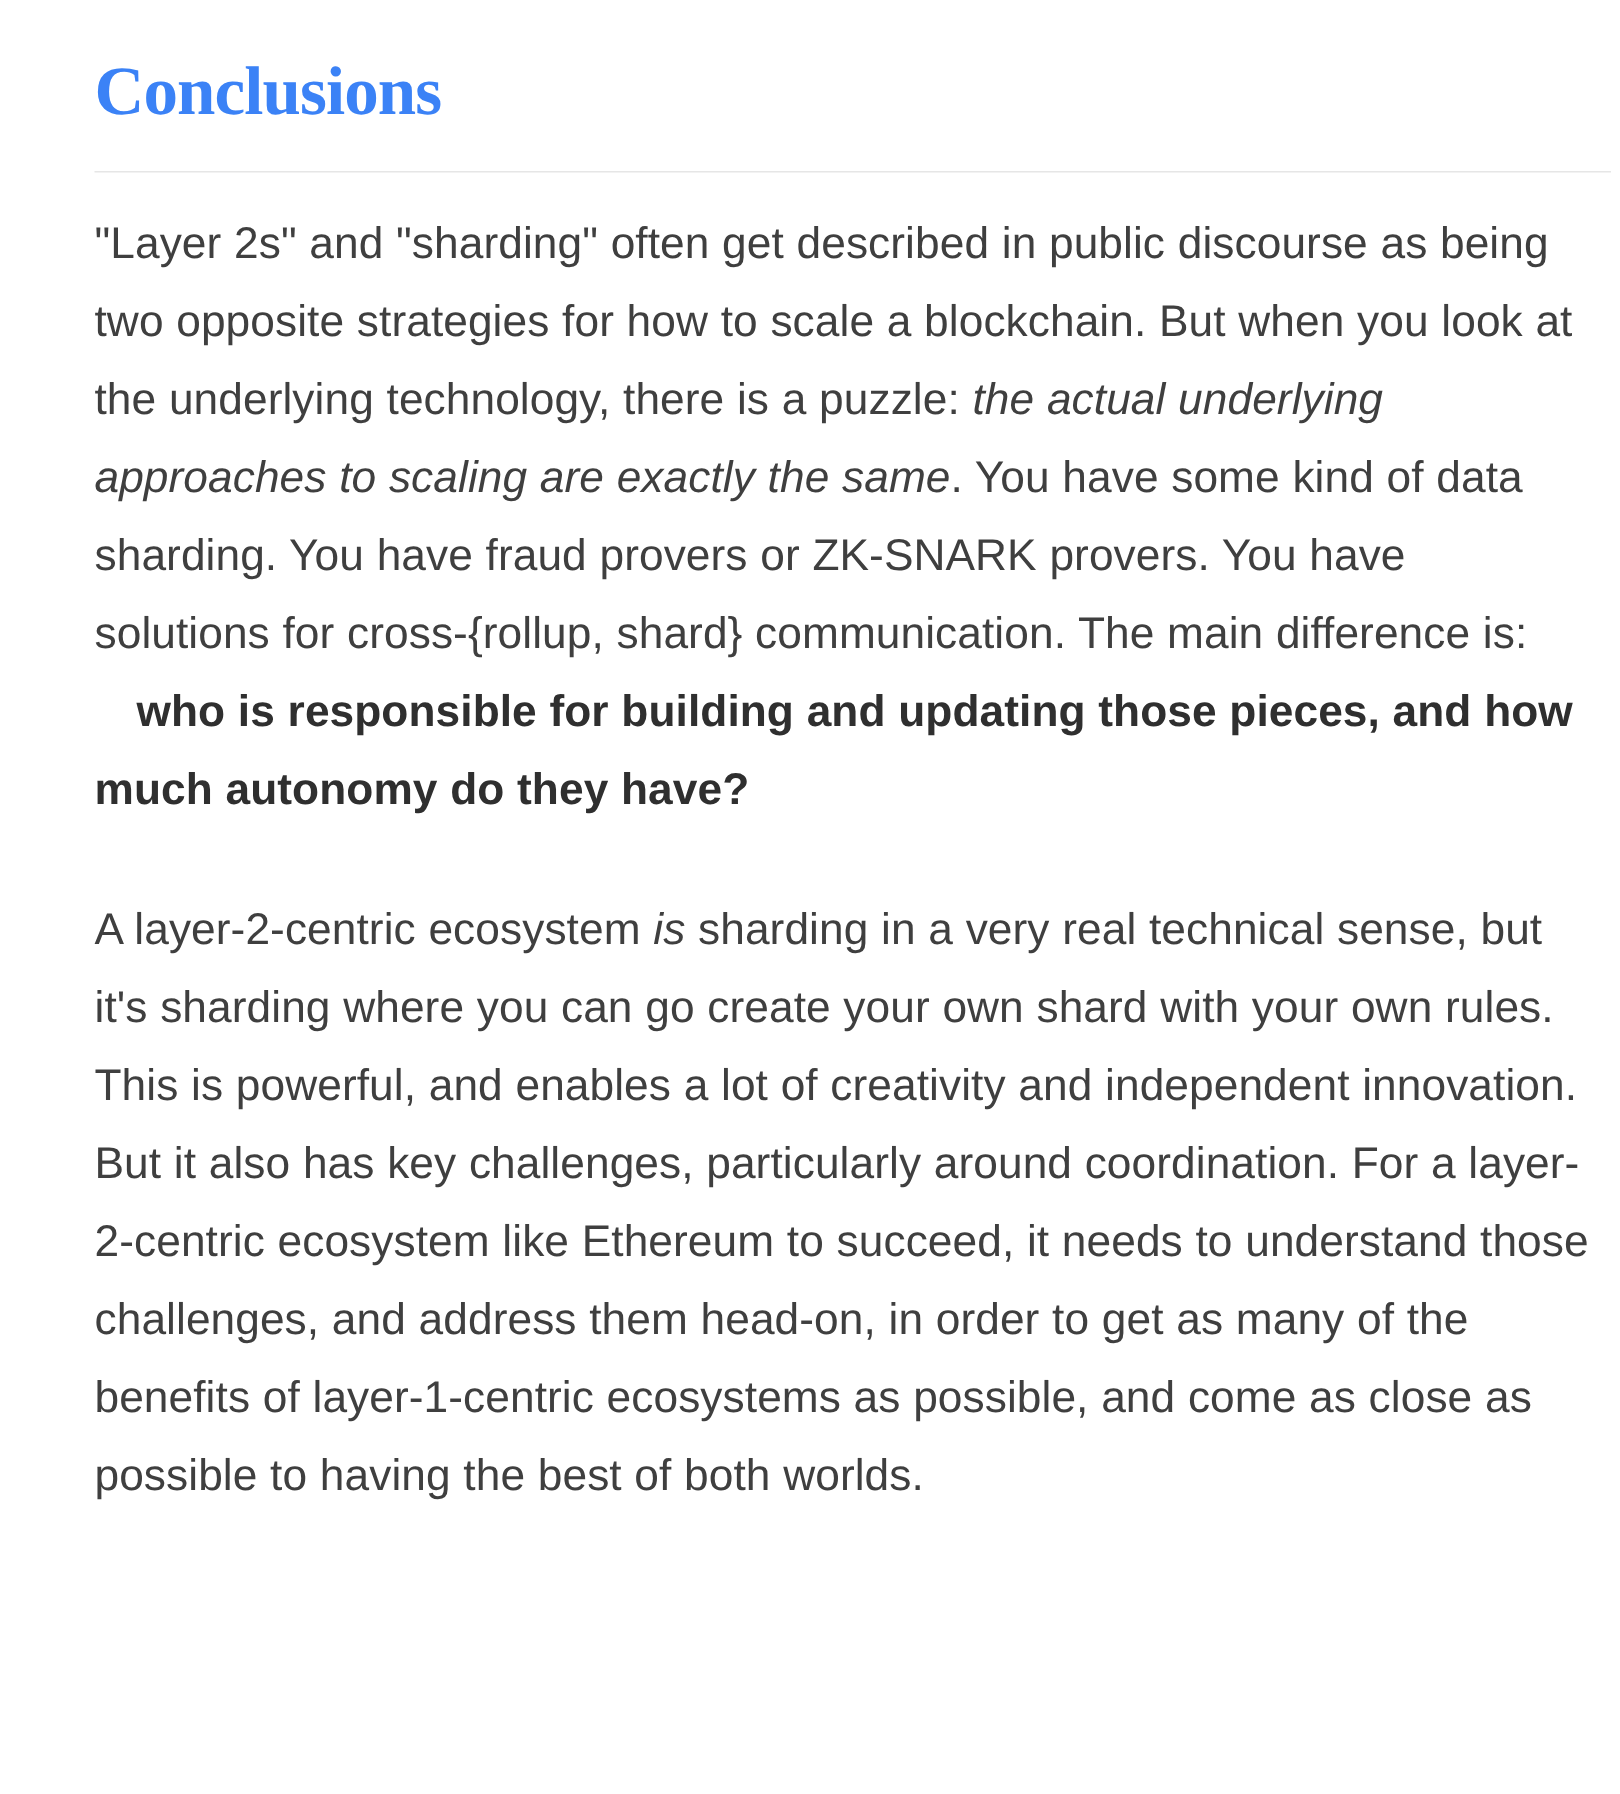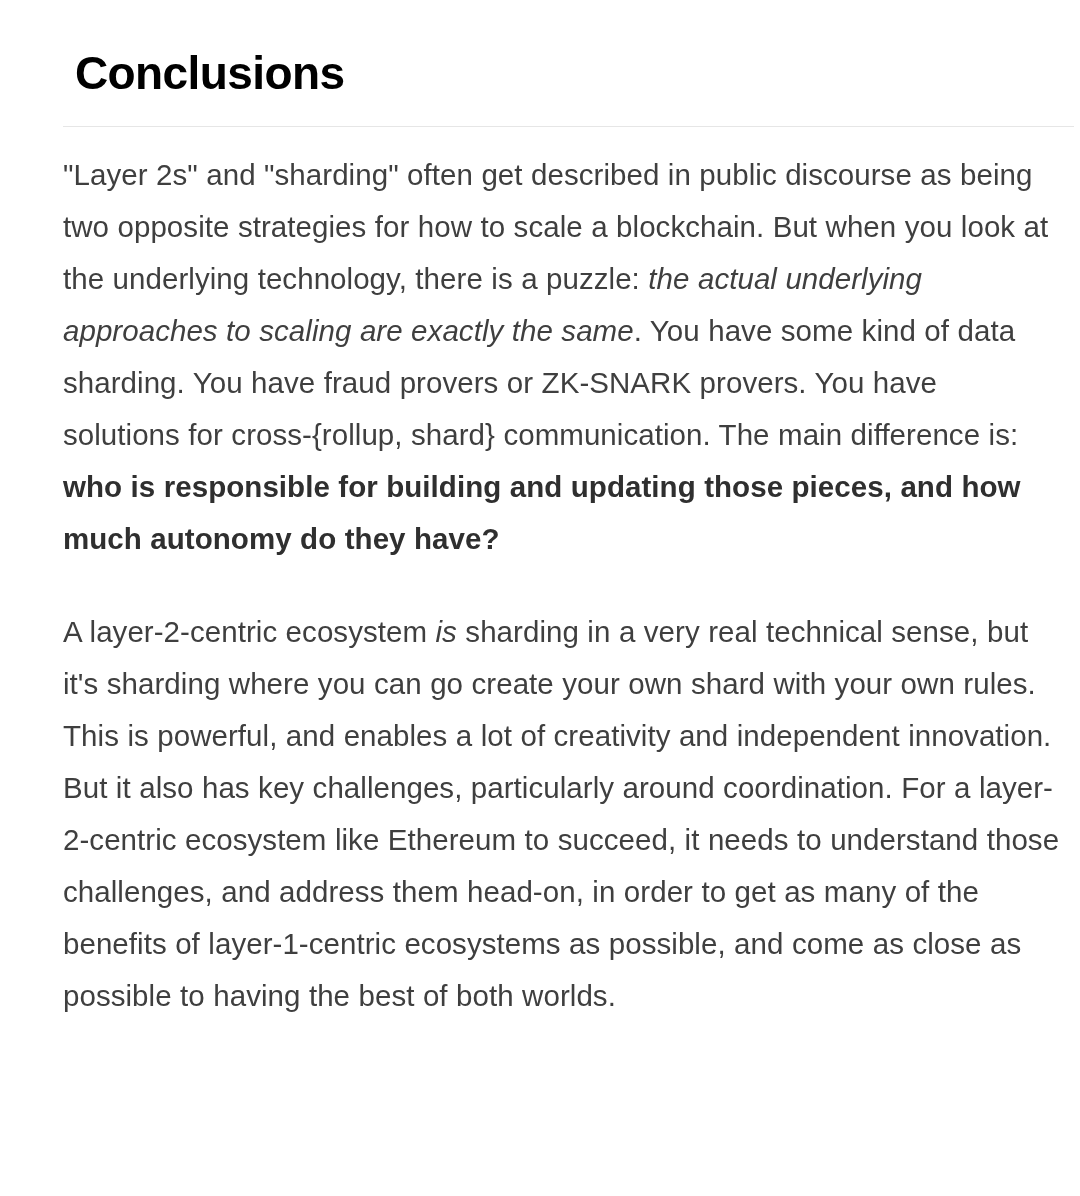--- a/index.html
+++ b/index.html
@@ -18,27 +18,28 @@
     width: 1080px;
     min-height: 1196px;
     box-sizing: border-box;
     padding: 0;
     background: #ffffff;
   }
   .article {
     padding: 0 18px 0 63px;
   }
   .page-title {
-    margin: 12px;
+    margin: 0;
     padding: 34px 0 0 0;
     font-size: 46px;
     line-height: 1.18;
     font-weight: 700;
     letter-spacing: -0.6px;
-    color: #000000;
+    color: #3b82f6;
+    font-family: Liberation Serif, serif;
   }
   .title-rule {
     margin: 26px 0 0 0;
     height: 1px;
     width: 1011px;
     background: #e6e6e6;
     border: 0;
   }
   .body-copy {
     margin: 0;
@@ -51,20 +52,21 @@
     max-width: 1005px;
   }
   .para-1 { padding-top: 22px; }
   .para-2 { padding-top: 41px; }
   .em-text {
     font-style: italic;
   }
   .strong-text {
     font-weight: 700;
     color: #2f2f2f;
+    margin-left: 28px;
   }
 </style>
 </head>
 <body style="background: rgb(255, 255, 255);">
 
 <div class="page">
   <article class="article">
 
     <h1 class="page-title">Conclusions</h1>
 

